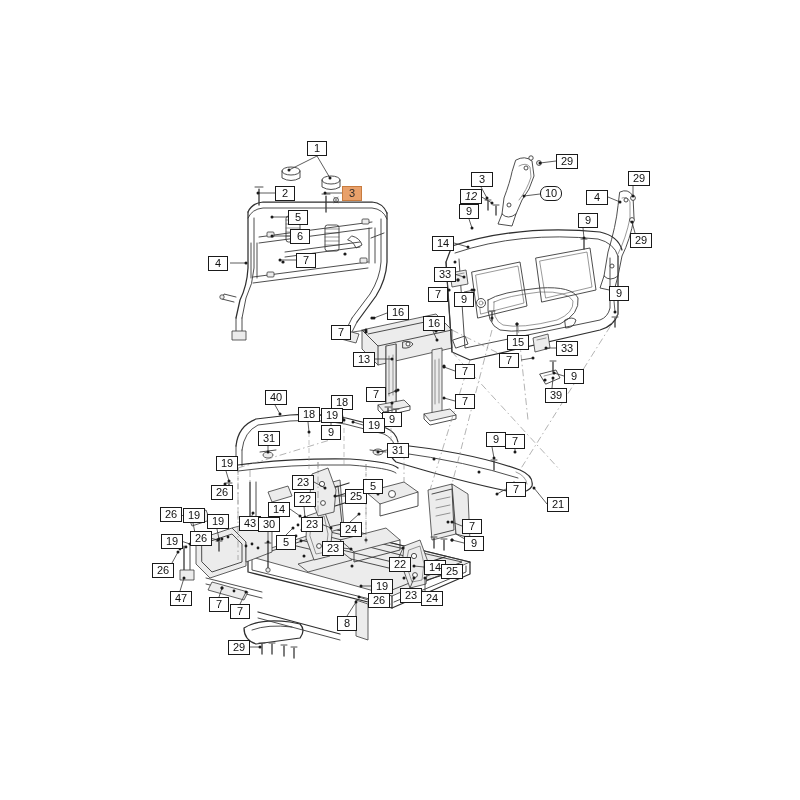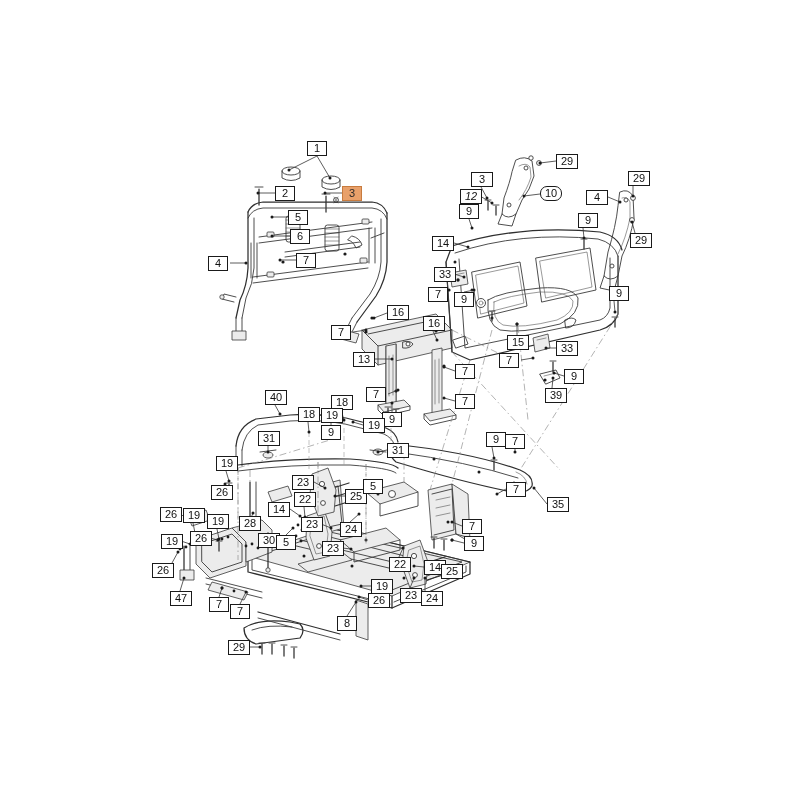--- a/index.html
+++ b/index.html
@@ -686,43 +686,43 @@
       <div class="callout w22" style="left: 298px; top: 407px;">18</div>
       <div class="callout w22" style="left: 331px; top: 395px;">18</div>
       <div class="callout w22" style="left: 321px; top: 408px;">19</div>
       <div class="callout w22" style="left: 363px; top: 418px;">19</div>
       <div class="callout w22" style="left: 216px; top: 456px;">19</div>
       <div class="callout w22" style="left: 183px; top: 508px;">19</div>
       <div class="callout w22" style="left: 207px; top: 514px;">19</div>
       <div class="callout w22" style="left: 161px; top: 534px;">19</div>
       <div class="callout w22" style="left: 371px; top: 579px;">19</div>
       <div class="callout w22" style="left: 265px; top: 390px;">40</div>
-      <div class="callout w22" style="left: 547px; top: 497px;">35</div>
+      <div class="callout w22" style="left: 547px; top: 497px;">21</div>
       <div class="callout w22" style="left: 294px; top: 492px;">22</div>
       <div class="callout w22" style="left: 389px; top: 557px;">22</div>
       <div class="callout w22" style="left: 292px; top: 475px;">23</div>
       <div class="callout w22" style="left: 301px; top: 517px;">23</div>
       <div class="callout w22" style="left: 322px; top: 541px;">23</div>
       <div class="callout w22" style="left: 400px; top: 588px;">23</div>
       <div class="callout w22" style="left: 340px; top: 522px;">24</div>
       <div class="callout w22" style="left: 421px; top: 591px;">24</div>
       <div class="callout w22" style="left: 345px; top: 489px;">25</div>
       <div class="callout w22" style="left: 441px; top: 564px;">25</div>
       <div class="callout w22" style="left: 160px; top: 507px;">26</div>
       <div class="callout w22" style="left: 211px; top: 485px;">26</div>
       <div class="callout w22" style="left: 190px; top: 531px;">26</div>
       <div class="callout w22" style="left: 152px; top: 563px;">26</div>
       <div class="callout w22" style="left: 368px; top: 593px;">26</div>
       <div class="callout w22" style="left: 170px; top: 591px;">47</div>
-      <div class="callout w22" style="left: 239px; top: 516px;">28</div>
+      <div class="callout w22" style="left: 239px; top: 516px;">43</div>
       <div class="callout w22" style="left: 556px; top: 154px;">29</div>
       <div class="callout w22" style="left: 628px; top: 171px;">29</div>
       <div class="callout w22" style="left: 630px; top: 233px;">29</div>
       <div class="callout w22" style="left: 228px; top: 640px;">29</div>
-      <div class="callout w22" style="left: 258px; top: 517px; margin-top: 16px;">30</div>
+      <div class="callout w22" style="left: 258px; top: 517px;">30</div>
       <div class="callout w22" style="left: 258px; top: 431px;">31</div>
       <div class="callout w22" style="left: 387px; top: 443px;">31</div>
       <div class="callout w22" style="left: 545px; top: 388px;">39</div>
       <div class="callout w22" style="left: 434px; top: 267px;">33</div>
       <div class="callout w22" style="left: 556px; top: 341px;">33</div>
       <div class="callout w20" style="left: 276px; top: 535px;">5</div>
       <div class="callout w20" style="left: 363px; top: 479px;">5</div>
     </div>
 
 </div>

